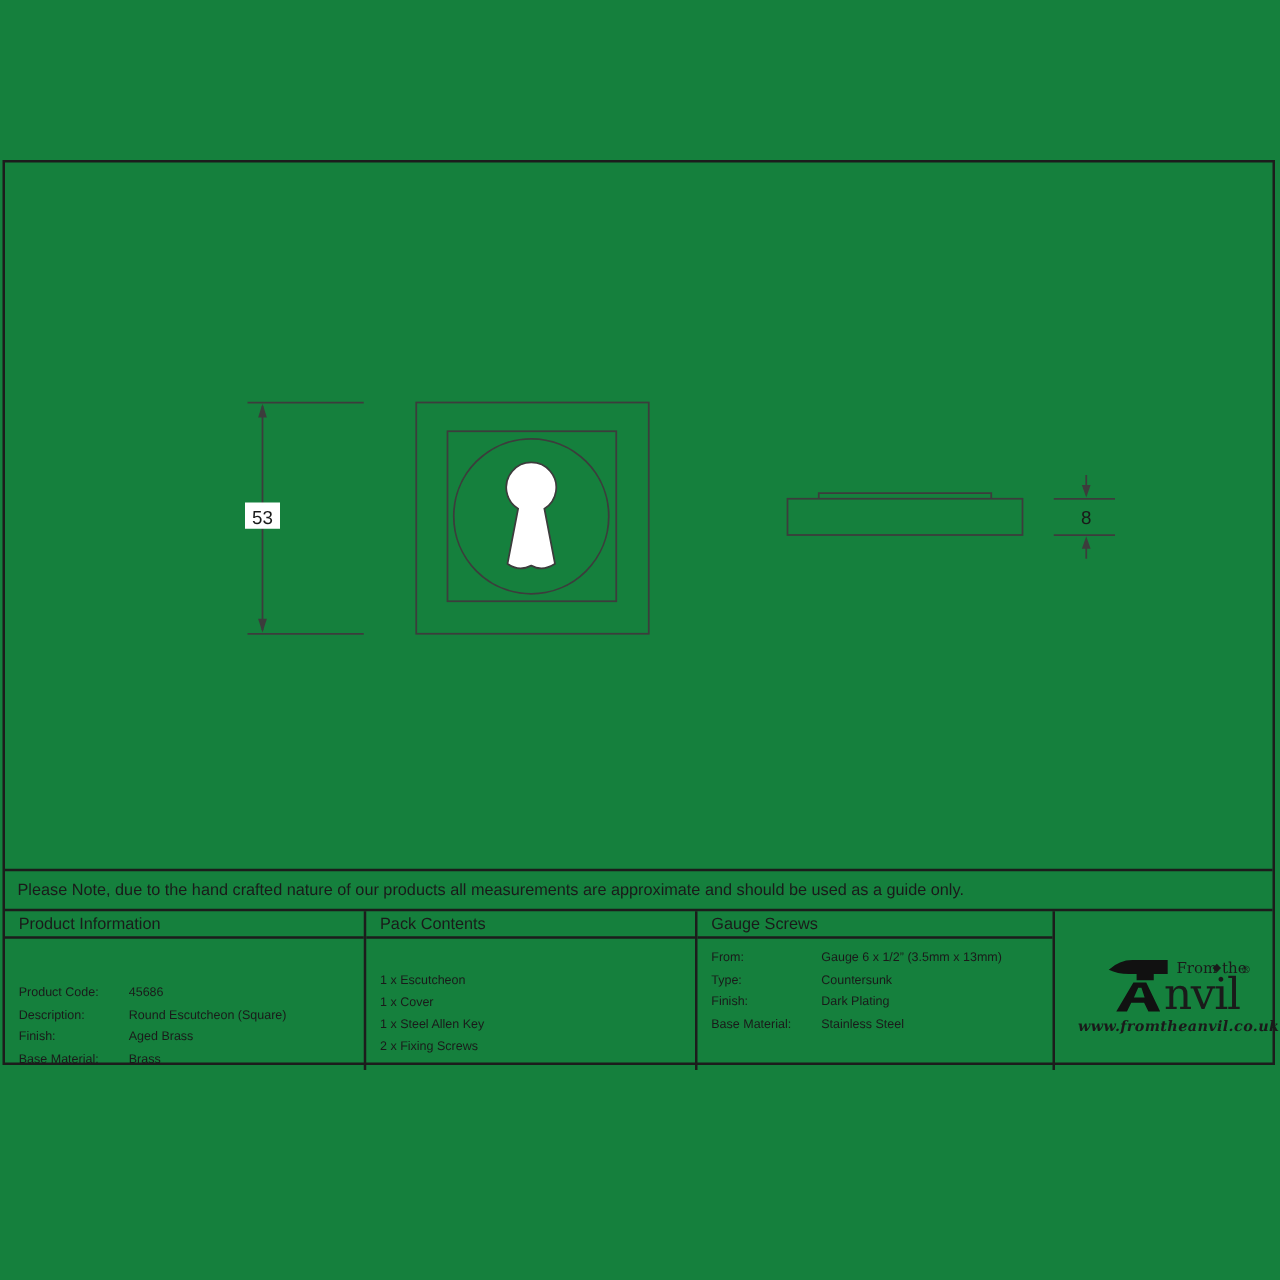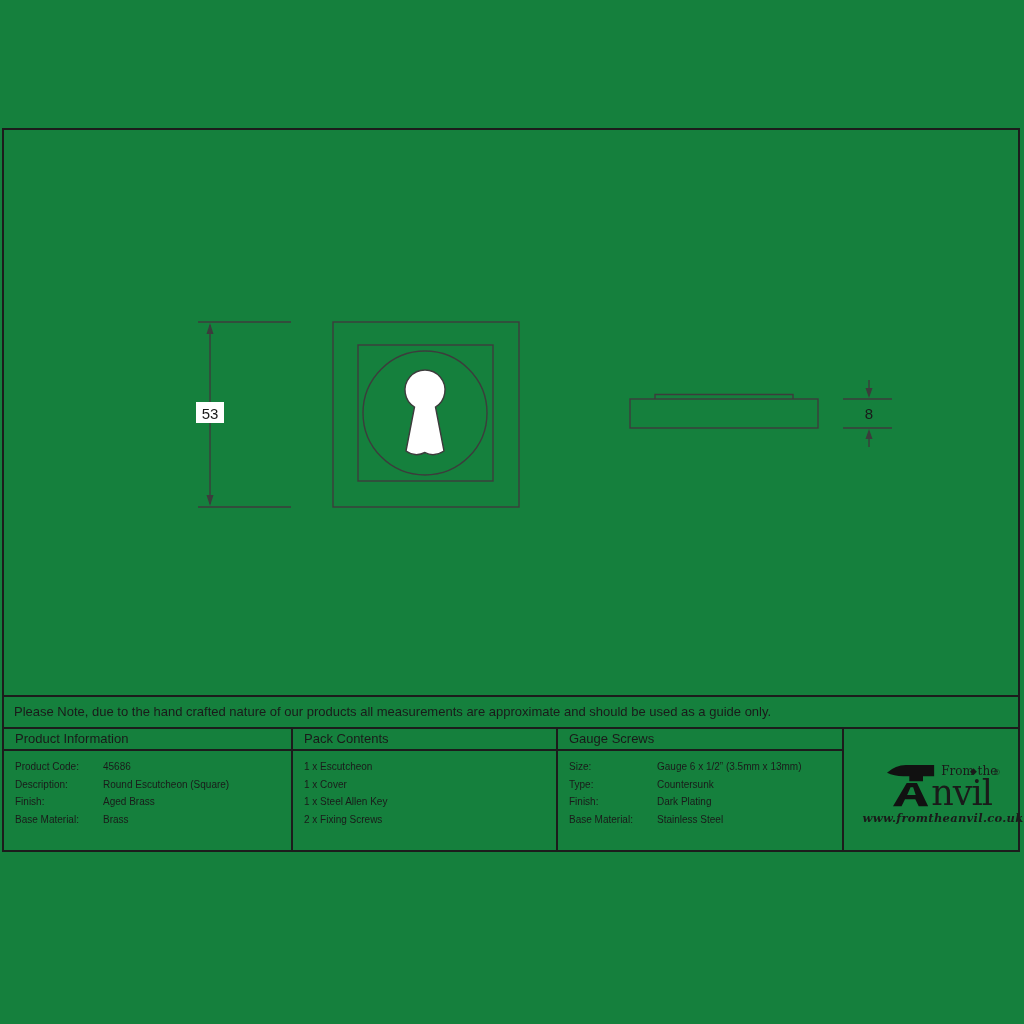--- a/index.html
+++ b/index.html
@@ -37,22 +37,22 @@
     padding-left: 10px;
     white-space: nowrap; overflow: hidden;
   }
 
   .spec-table {
     flex: 1;
     border-top: 2px solid #1c1c1c;
     display: flex; flex-direction: row;
   }
   .col { display: flex; flex-direction: column; min-width: 0; }
-  .col-product { width: 289px; border-right: 2px solid #1c1c1c; }
-  .col-pack    { width: 265px; border-right: 2px solid #1c1c1c; }
+  .col-product { width: 289px; border-right: 2px solid #1c1c1c; gap: 28px; }
+  .col-pack    { width: 265px; border-right: 2px solid #1c1c1c; gap: 18px; }
   .col-fixing  { width: 286px; border-right: 2px solid #1c1c1c; }
   .col-logo    { flex: 1; align-items: center; justify-content: center; margin-left: 24px; }
 
   .col-header {
     flex: none; height: 22px;
     border-bottom: 2px solid #1c1c1c;
     font-size: 13px; line-height: 20px;
     padding-left: 11px;
     white-space: nowrap;
   }
@@ -173,21 +173,21 @@
           <div class="pack-item">1 x Cover</div>
           <div class="pack-item">1 x Steel Allen Key</div>
           <div class="pack-item">2 x Fixing Screws</div>
         </div>
       </div>
 
       <div class="col col-fixing">
         <div class="col-header">Gauge Screws</div>
         <div class="col-body">
           <div class="kv-row">
-            <span class="kv-label">Size:</span>
+            <span class="kv-label">From:</span>
             <span class="kv-value">Gauge 6 x 1/2” (3.5mm x 13mm)</span>
           </div>
           <div class="kv-row">
             <span class="kv-label">Type:</span>
             <span class="kv-value">Countersunk</span>
           </div>
           <div class="kv-row">
             <span class="kv-label">Finish:</span>
             <span class="kv-value">Dark Plating</span>
           </div>

